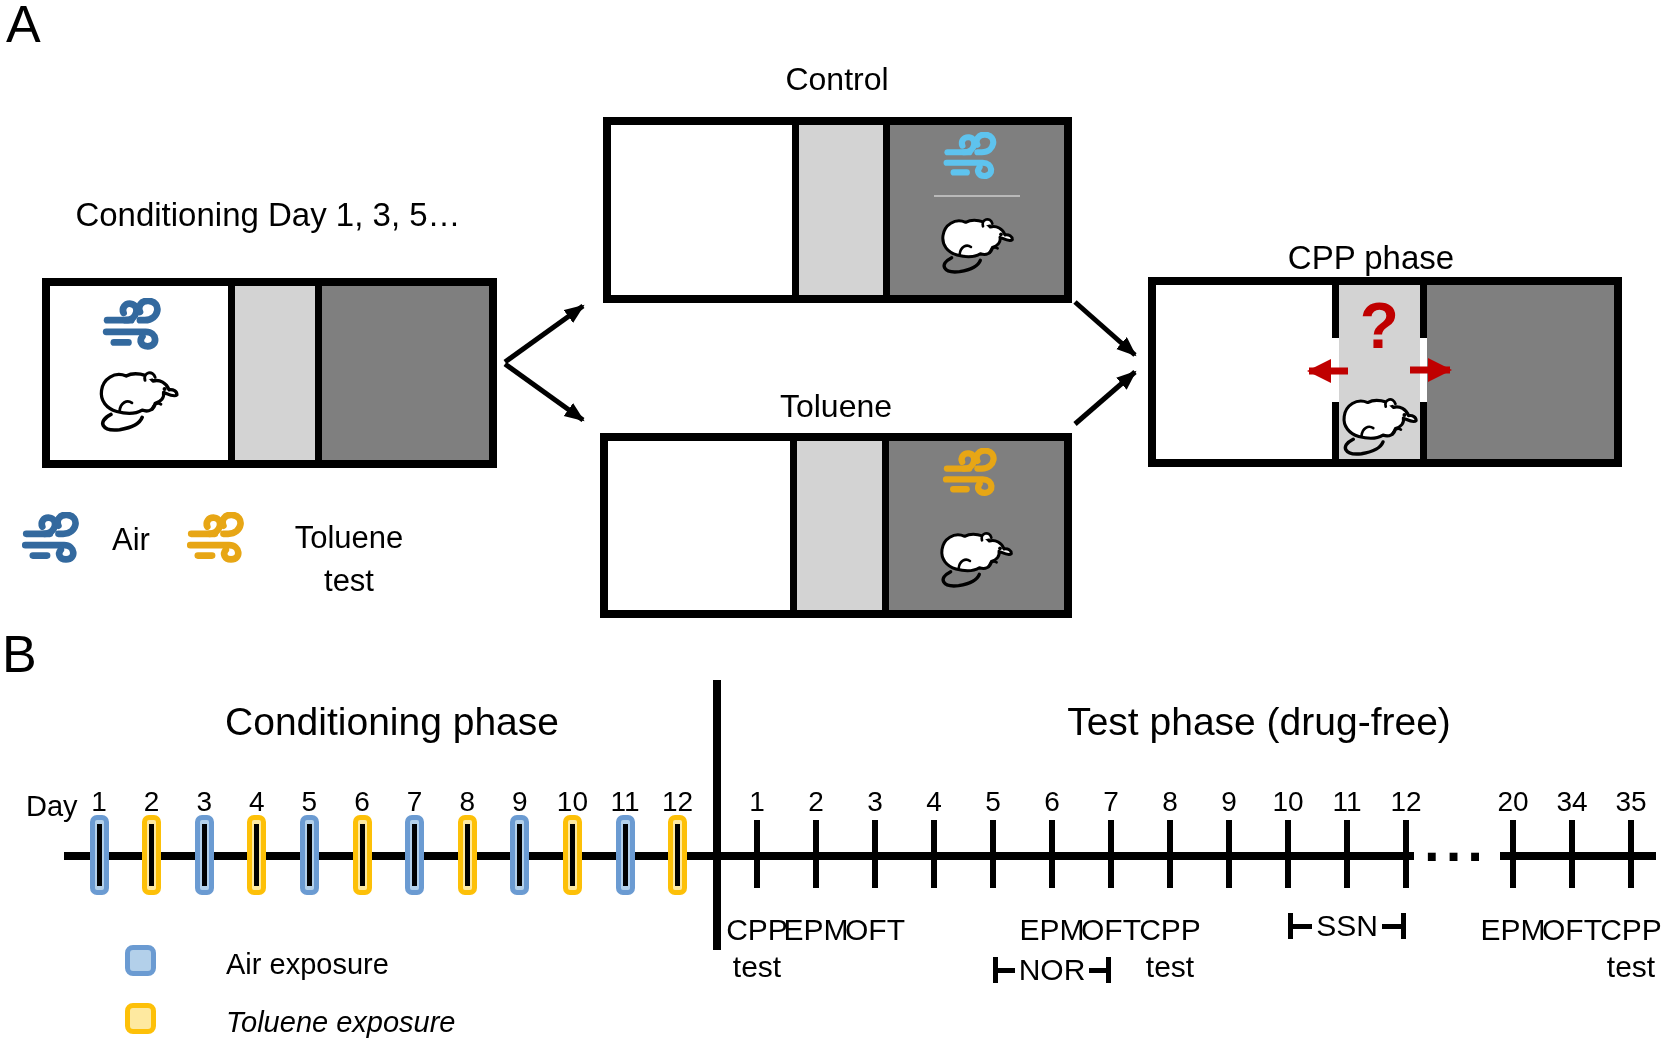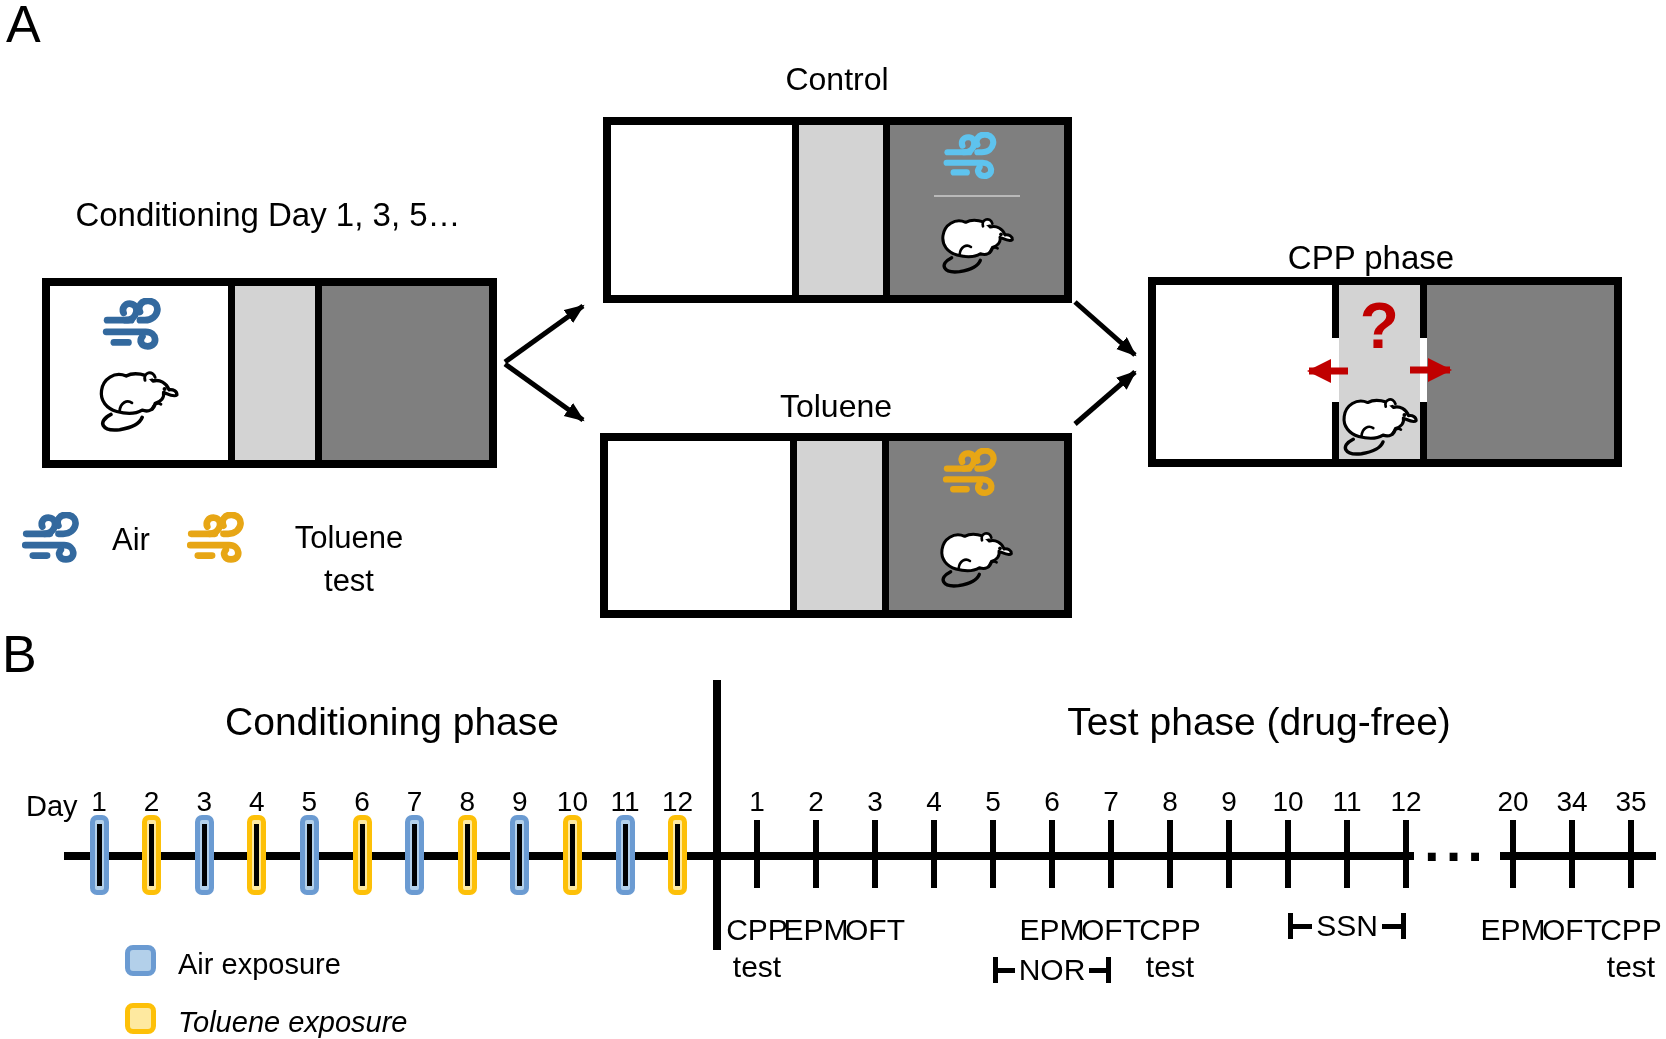--- a/index.html
+++ b/index.html
@@ -56,21 +56,21 @@
   .pill .ptick{width:5px;height:62px;background:#000;}
   .ttick{position:absolute;width:6px;height:68px;background:#000;}
   .evt{position:absolute;width:130px;text-align:center;font-size:30px;}
   .bracket{position:absolute;display:flex;align-items:center;height:30px;}
   .bracket .cap{width:5px;height:26px;background:#000;}
   .bracket .bline{flex:1;height:5px;background:#000;}
   .bracket .blabel{font-size:30px;padding:0 4px;white-space:nowrap;}
   .legend-sq{position:absolute;width:31px;height:31px;border-radius:8px;border:5px solid;box-sizing:border-box;}
   .legend-sq.air{border-color:var(--pill-air-b,#6b9bd2);background:var(--pill-air-f,#b3d0ea);}
   .legend-sq.toluene{border-color:var(--pill-tol-b,#fdc008);background:var(--pill-tol-f,#fee9a0);}
-  .legend-lb{position:absolute;font-size:29px;}
+  .legend-lb{position:absolute;font-size:29px;margin-left:48px;}
   svg.icon{display:block;}
 </style>
 </head>
 <body>
 
 <div id="stage" style="--air-blue: #33699e; --air-light: #5ec3ee; --toluene-gold: #e7a615; --red: #c00000; --chamber-light: #d3d3d3; --chamber-dark: #7f7f7f; --pill-air-b: #6b9bd2; --pill-air-f: #b3d0ea; --pill-tol-b: #fdc008; --pill-tol-f: #fee9a0; --sep-gray: #b9b9b9;">
 
   <svg width="0" height="0" style="position:absolute" aria-hidden="true">
     <defs>
       <symbol id="sym-wind" viewBox="0 0 78 58">

